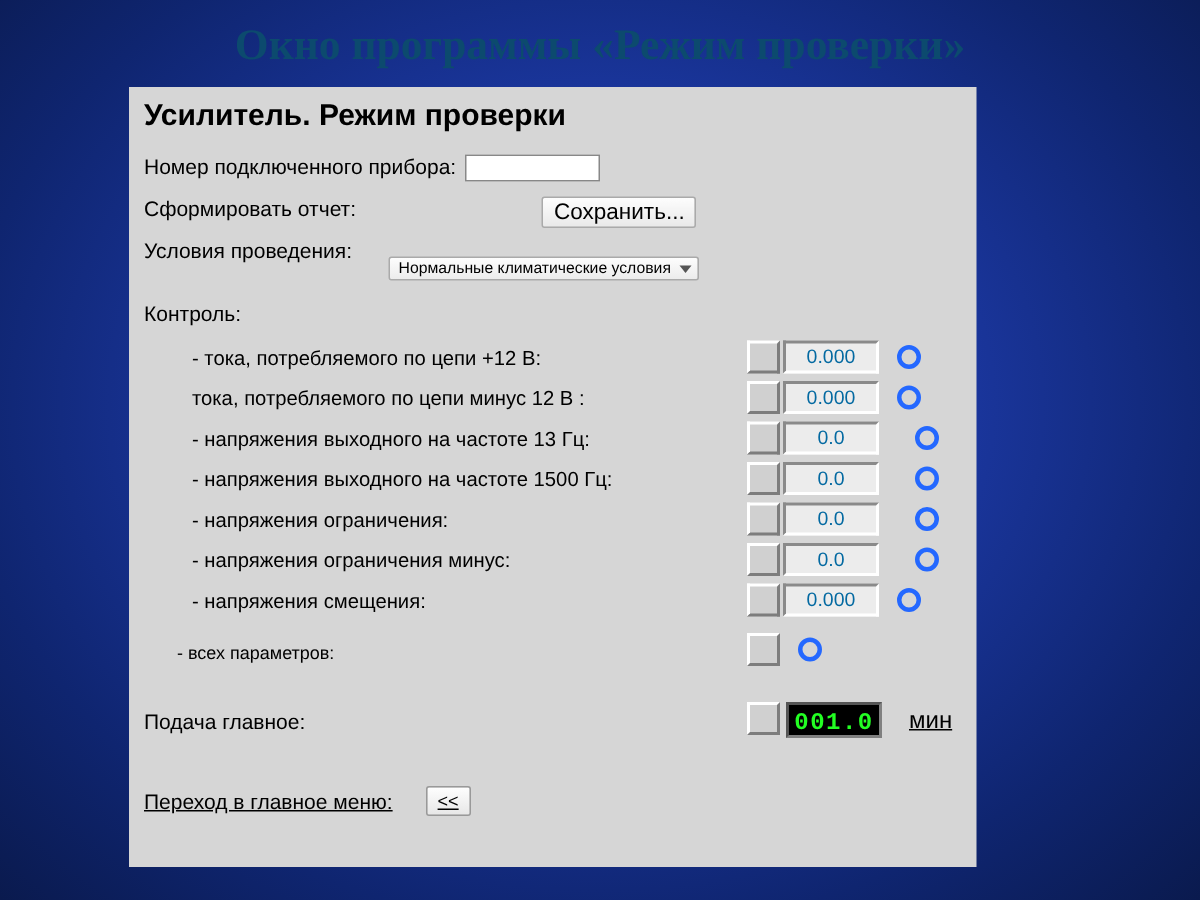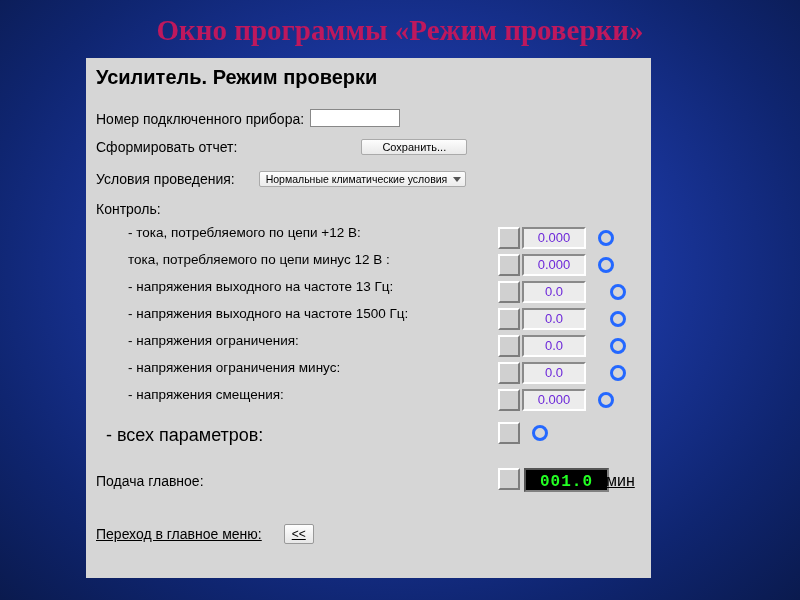--- a/index.html
+++ b/index.html
@@ -5,54 +5,54 @@
   * { box-sizing: border-box; margin: 0; padding: 0; }
   body {
     width: 800px; height: 600px;
     background: radial-gradient(ellipse at 50% 45%, #2a4ed0 0%, #1d3aa8 35%, #0f2570 75%, #0a1a4e 100%);
     font-family: Arial, sans-serif;
     overflow: hidden;
     color: #000;
   }
   .slide-title {
     text-align: center;
-    color: #be185d;
+    color: #0c4a6e;
     font-size: 29px;
     font-weight: bold;
     font-family: Georgia, 'Times New Roman', serif;
     padding: 14px 0 10px 0;
   }
   .panel {
     position: absolute;
     left: 86px; top: 58px;
     width: 565px; height: 520px;
     background: #d6d6d6;
     font-size: 14px;
   }
   .panel-title {
     font-size: 20px;
     font-weight: bold;
     padding: 8px 10px 12px 10px;
   }
   .row {
     display: flex;
-    align-items: flex-end;
+    align-items: flex-start;
     padding: 2px 10px;
     min-height: 28px;
   }
   .row .lab { flex: 0 0 auto; }
 
   .text-input {
     width: 90px; height: 18px;
     border: 1px solid #888;
     background: #fff;
   }
   .save-btn {
-    font-size: 11px;
-    padding: 1px 20px;
+    font-size: 15px;
+    padding: 1px 7px;
     background: linear-gradient(#fdfdfd,#e9e9e9);
     border: 1px solid #aaa;
     border-radius: 2px;
     cursor: pointer;
     font-family: inherit;
   }
   .dropdown {
     display: inline-flex;
     align-items: center;
     background: linear-gradient(#fdfdfd,#ececec);
@@ -70,35 +70,35 @@
     border-right: 4px solid transparent;
     border-top: 5px solid #555;
   }
   .section-label { padding: 4px 10px 2px 10px; }
 
   .ctl-row {
     position: relative;
     height: 27px;
     padding-left: 42px;
     display: flex;
-    align-items: flex-start;
+    align-items: center;
     font-size: 13.5px;
   }
   .ctl-row .lab { }
   .readout {
     position: absolute;
     left: 436px;
     top: 2px;
     width: 64px; height: 22px;
     background: #ececec;
     border-top: 2px solid #8a8a8a;
     border-left: 2px solid #8a8a8a;
     border-right: 2px solid #fff;
     border-bottom: 2px solid #fff;
-    color: #6d28d9;
+    color: #0369a1;
     font-size: 13px;
     text-align: center;
     line-height: 18px;
     font-family: Arial, sans-serif;
   }
   .sq-btn {
     position: absolute;
     top: 2px;
     width: 22px; height: 22px;
     background: #d0d0d0;
@@ -110,31 +110,31 @@
   }
   .sq-btn.left { left: 412px; }
   .ring {
     position: absolute;
     width: 16px; height: 16px;
     border: 3px solid #2468ff;
     border-radius: 50%;
     background: transparent;
     top: 5px;
   }
-  .all-row { position: relative; height: 30px; padding-left: 20px; display:flex; align-items:center; font-size:18px; margin-top:6px;}
+  .all-row { position: relative; height: 30px; padding-left: 32px; display:flex; align-items:center; font-size:12px; margin-top:6px;}
   .all-row .sq-btn { left: 412px; }
   .all-row .ring { left: 446px; }
 
   .power-row { position: relative; height: 30px; padding: 0 10px; display:flex; align-items:center; margin-top:16px;}
   .power-row .sq-btn { left: 412px; }
   .timer {
     position: absolute;
     left: 438px;
     top: 2px;
-    width: 85px; height: 24px;
+    width: 64px; height: 24px;
     background: #000;
     color: #23ff23;
     font-family: 'Courier New', monospace;
     font-weight: bold;
     font-size: 16px;
     letter-spacing: 1px;
     text-align: center;
     line-height: 24px;
     border: 2px solid #808080;
     border-top-color:#555; border-left-color:#555;

